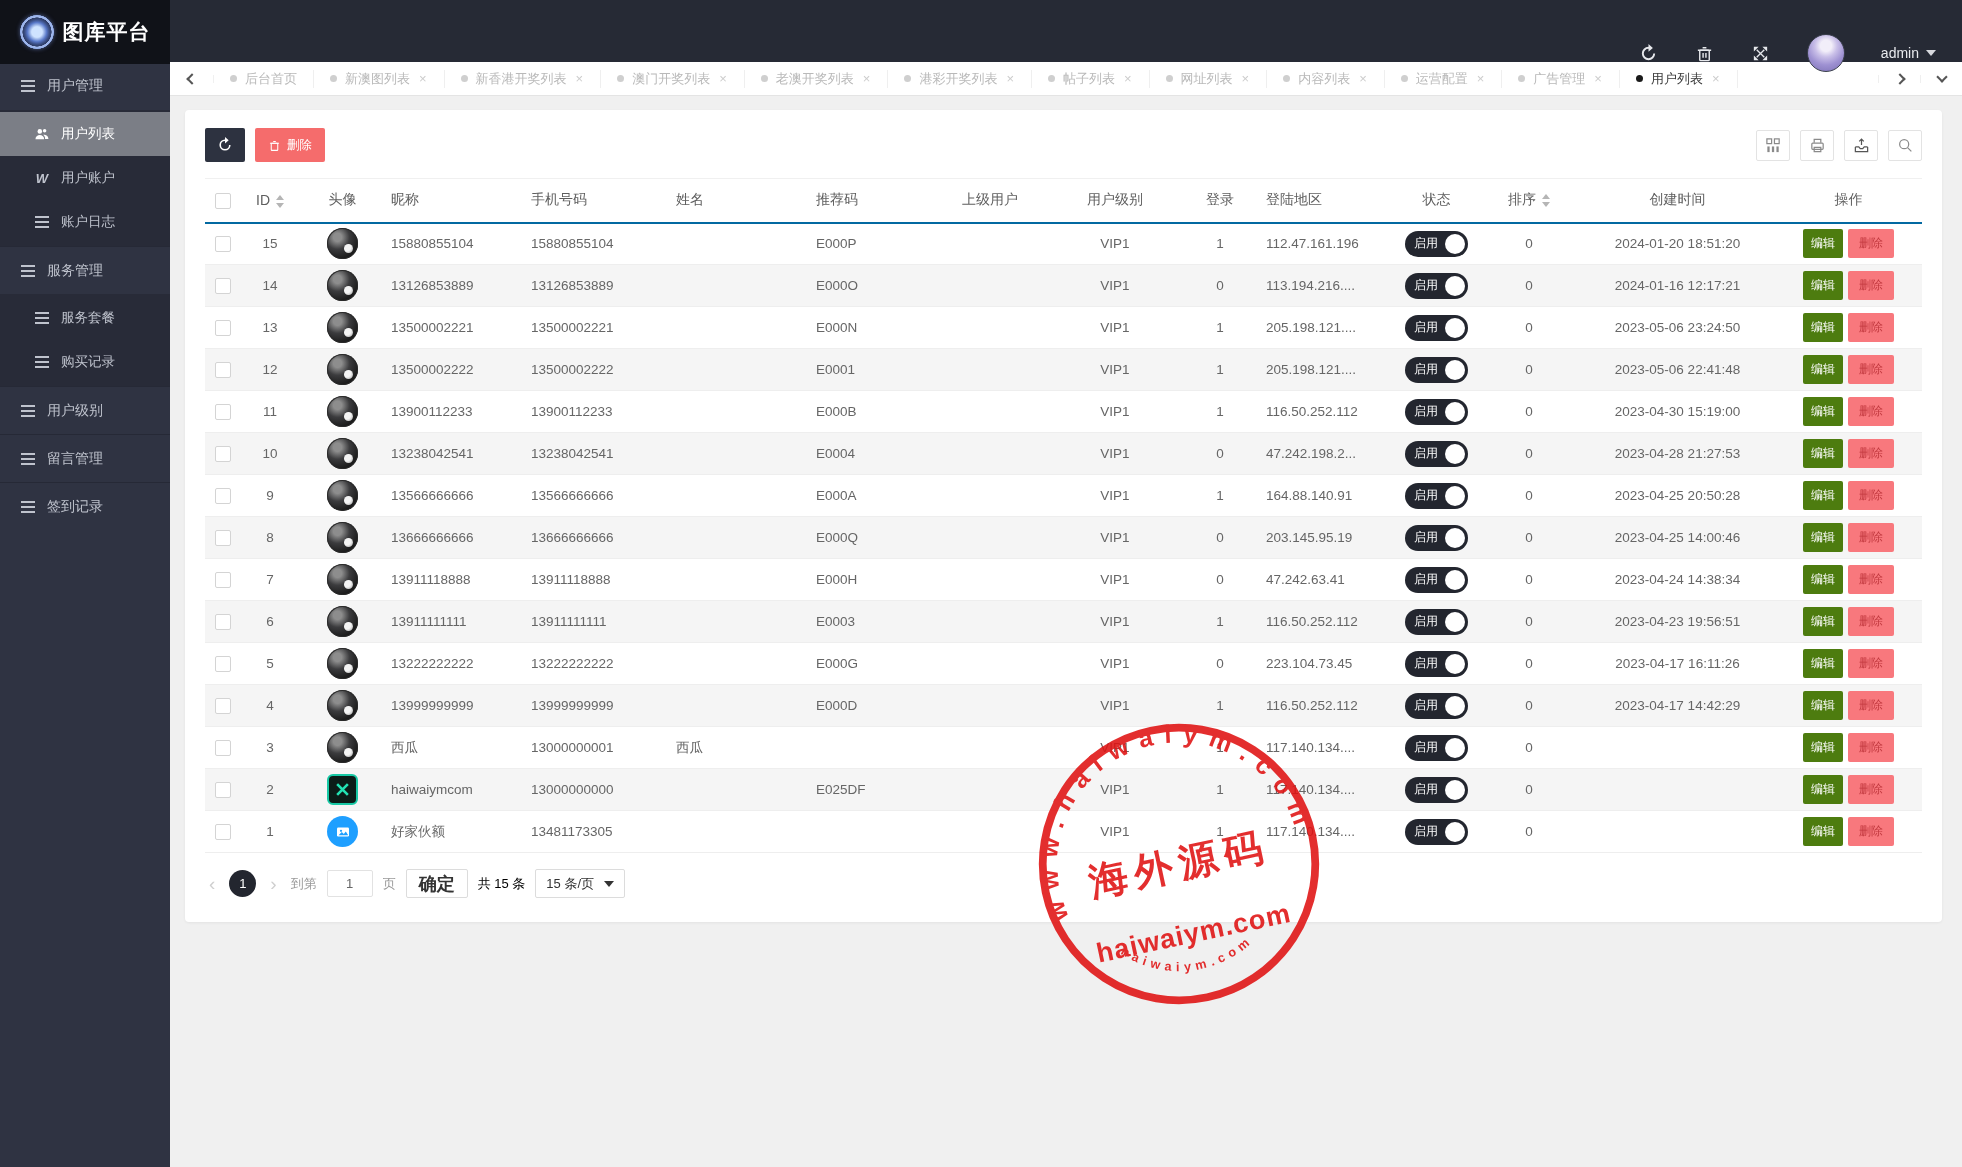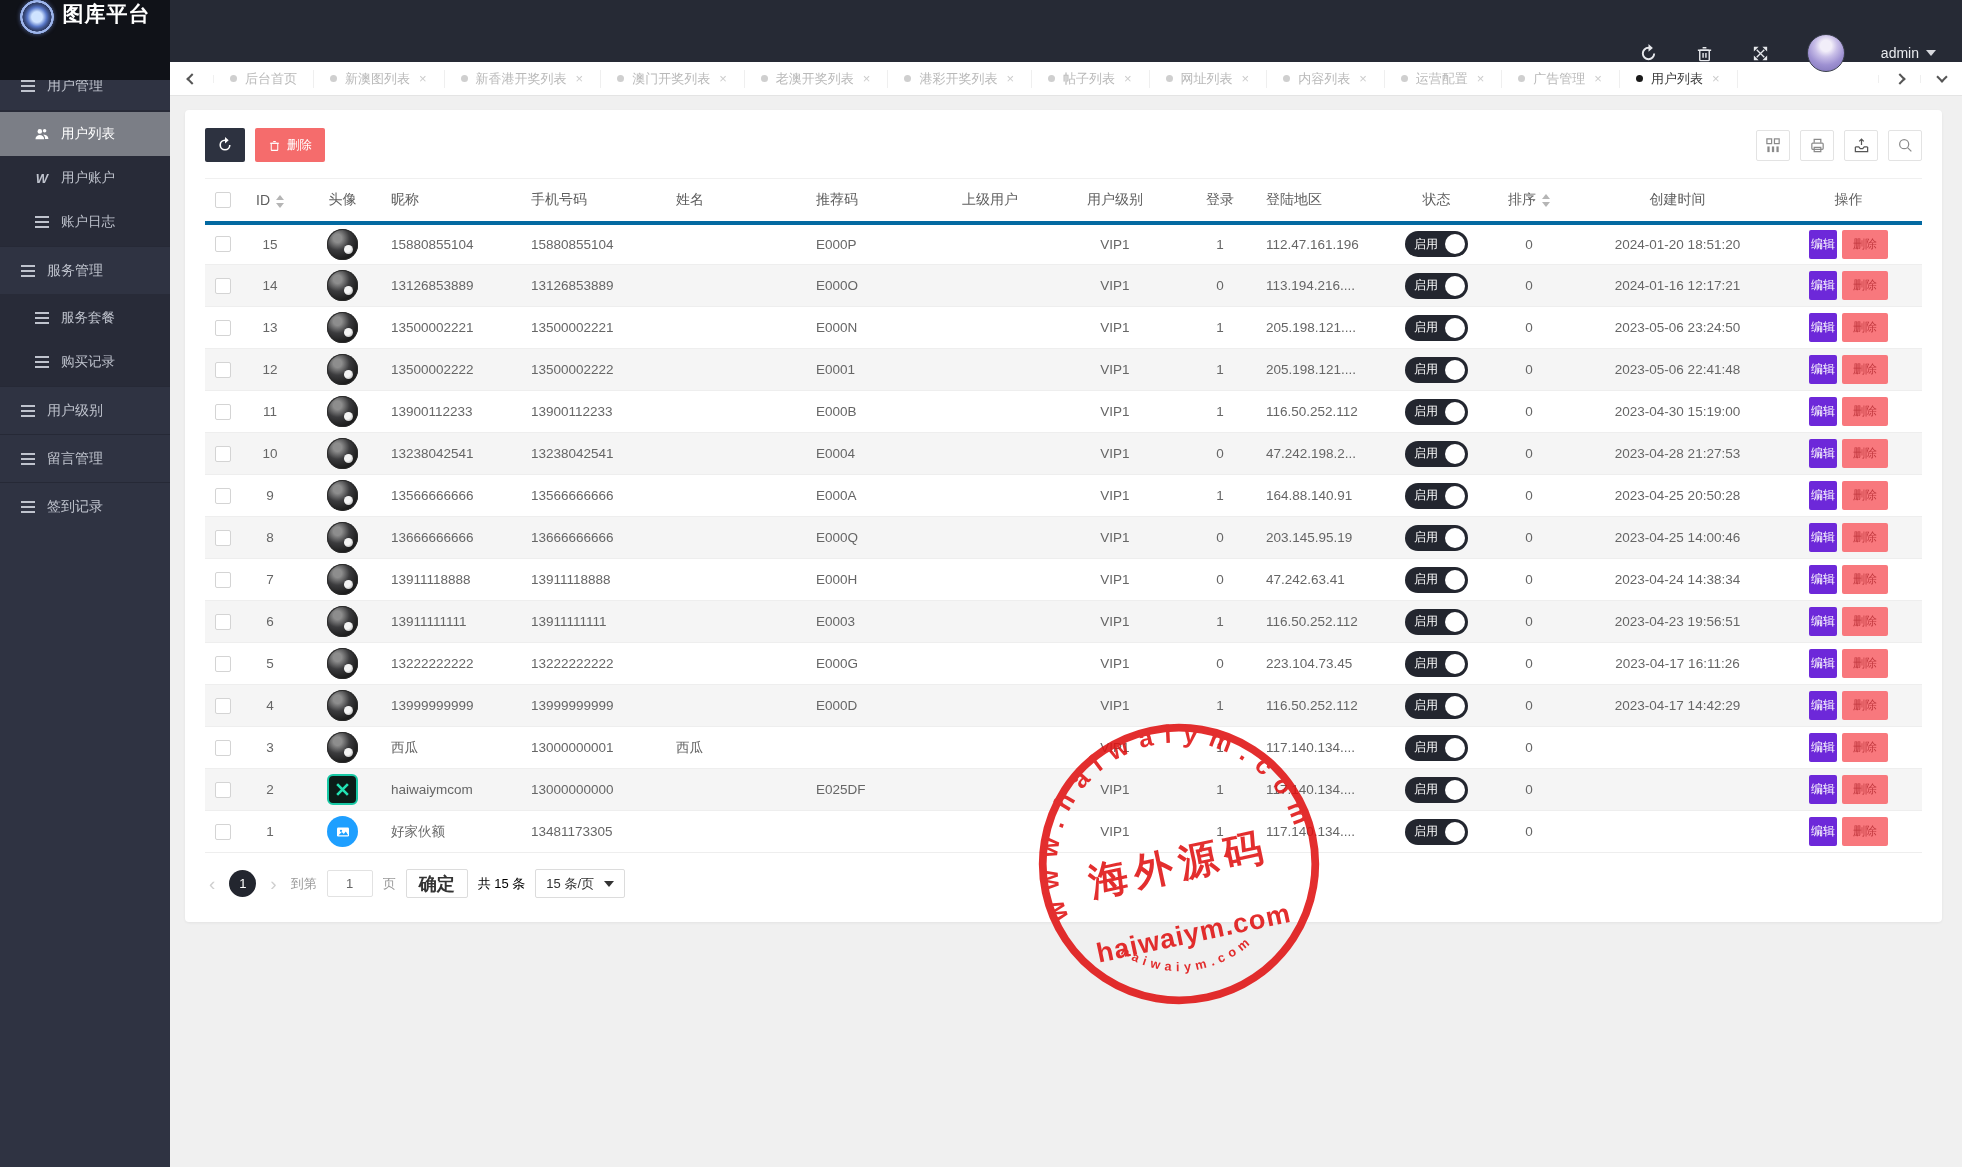--- a/index.html
+++ b/index.html
@@ -1,21 +1,21 @@
 <!DOCTYPE html>
 <html><head>
 <meta charset="utf-8">
 <style>
   * { margin:0; padding:0; box-sizing:border-box; }
   html,body { width:1962px; height:1167px; }
   body { font-family:"Liberation Sans","DejaVu Sans",sans-serif; background:#f0f0f0; position:relative; overflow:hidden; }
 
   
   .topbar { position:absolute; left:0; top:0; width:1962px; height:62px; background:#262a35; display:flex; align-items:stretch; z-index:10; }
-  .logo { width:170px; height:80px; background:#101218; display:flex; justify-content:center; gap:9px; flex:none; }
+  .logo { width:170px; height:64px; background:#101218; display:flex; align-items:center; justify-content:center; gap:9px; flex:none; }
   .logo-gear { width:34px; height:34px; border-radius:50%;
     background:radial-gradient(circle at 50% 50%, #cfe3ff 0 22%, #5a79c9 40%, #1d2440 60%, #aebfe4 61% 70%, #141a2c 71%);
     box-shadow:0 0 6px rgba(120,160,255,.8) inset, 0 0 4px rgba(140,170,255,.5); }
   .logo-title { color:#fff; font-size:21px; font-weight:bold; letter-spacing:1px; }
   .topnav { display:flex; align-items:stretch; }
   .burger { width:58px; display:flex; align-items:center; justify-content:center; cursor:pointer; }
   .burger i { display:block; width:18px; height:2px; background:#e3e5ea; box-shadow:0 6px 0 #e3e5ea, 0 -6px 0 #e3e5ea; }
   .topnav-item { display:flex; align-items:center; padding:0 26px; color:#eceef2; font-size:15px; cursor:pointer; }
   .topnav-item.active { background:#85878f; }
   .top-right { margin-left:auto; display:flex; align-items:center; gap:36px; padding-right:26px;margin-top:44px; }
@@ -58,40 +58,40 @@
   .btn { border:none; border-radius:2px; cursor:pointer; font-family:inherit; }
   .btn-refresh { width:40px; height:34px; background:#2d3240; color:#fff; display:flex; align-items:center; justify-content:center; }
   .btn-refresh svg { width:16px; height:16px; }
   .btn-del-top { height:34px; margin-left:10px; background:#f56c6c; color:#fff; font-size:12.5px; padding:0 13px; display:inline-flex; align-items:center; gap:6px; }
   .tool-icons { display:flex; gap:10px; }
   .tool-icon-btn { width:34px; height:31px; border:1px solid #e3e3e3; border-radius:2px; background:#fff; display:flex; align-items:center; justify-content:center; cursor:pointer; }
   .tool-icon-btn svg { width:17px; height:17px; }
 
   
   table { table-layout:fixed; width:1717px; margin:0 20px; border-collapse:collapse; }
-  thead th { height:44px; font-weight:normal; font-size:14px; color:#5e5e5e; border-bottom:4px solid #0369a1; border-top:1px solid #f0f0f0; text-align:left; padding:0 6px; }
+  thead th { height:44px; font-weight:normal; font-size:14px; color:#5e5e5e; border-bottom:2px solid #0369a1; border-top:1px solid #f0f0f0; text-align:left; padding:0 6px; }
   thead th.c, td.c { text-align:center; }
   tbody td { height:42px; font-size:13.5px; color:#666; border-bottom:1px solid #eee; padding:0 6px; white-space:nowrap; overflow:hidden; }
   tbody tr.stripe { background:#f5f5f5;margin-top:20px; }
   .chk { width:16px; height:16px; border:1px solid #d4d4d4; border-radius:2px; background:#fff; display:inline-block; vertical-align:middle; cursor:pointer; }
   .sort { display:inline-flex; flex-direction:column; gap:3px; margin-left:6px; vertical-align:middle; }
   .sort b { width:0; height:0; border-left:4px solid transparent; border-right:4px solid transparent; display:block; }
   .sort .up { border-bottom:5px solid #b5b5b5; }
   .sort .dn { border-top:5px solid #b5b5b5; }
   .avatar { width:31px; height:31px; border-radius:50%; display:inline-flex; align-items:center; justify-content:center; vertical-align:middle; }
   .avatar-dark { background:radial-gradient(circle at 34% 30%, #8d8d8d 0 14%, #3c3c3e 40%, #191919 75%); box-shadow:0 0 0 1px #2a2a2a inset; position:relative; }
   .avatar-dark::after { content:""; position:absolute; right:5px; bottom:6px; width:9px; height:9px; border-radius:50%; background:radial-gradient(circle at 35% 35%, #f4f4f4 0 45%, #9a9a9a); }
   .avatar-green { border-radius:6px; background:#0b1d18; border:2px solid #17c9a5; }
   .avatar-green svg { width:15px; height:15px; }
   .avatar-blue { background:#1E9FFF; }
   .avatar-blue svg { width:16px; height:16px; }
   .toggle { width:63px; height:26px; border-radius:13px; background:#23262f; display:inline-flex; align-items:center; cursor:pointer; position:relative; vertical-align:middle; }
   .toggle-label { color:#fff; font-size:12px; padding-left:9px; }
   .toggle-knob { position:absolute; right:3px; top:3px; width:20px; height:20px; border-radius:50%; background:#fff; }
-  .btn-edit { background:#6d28d9; color:#fff; font-size:12px; padding:6px 2px; margin-right:5px; }
+  .btn-edit { background:#4d7c0f; color:#fff; font-size:12px; padding:6px 8px; margin-right:5px; }
   .btn-del { background:#f8787d; color:#c2393f; font-size:12px; padding:6px 11px; }
 
   
   .pagination { display:flex; align-items:center; gap:10px; padding:16px 20px; font-size:13px; color:#9a9a9a; }
   .pg-arrow { font-size:19px; color:#cfcfcf; padding:0 4px; cursor:pointer; line-height:1; }
   .pg-num { width:27px; height:27px; border-radius:50%; background:#23262f; color:#fff; display:flex; align-items:center; justify-content:center; font-size:13px; cursor:pointer; }
   .pg-input { width:46px; height:27px; border:1px solid #e2e2e2; border-radius:2px; text-align:center; font-size:13px; color:#666; font-family:inherit; }
   .pg-btn { height:29px; padding:0 12px; background:#fff; border:1px solid #dcdcdc; border-radius:2px; font-size:18px; color:#333; font-weight:bold; cursor:pointer; font-family:inherit; }
   .pg-total { color:#000000; }
   .pg-select { height:29px; border:1px solid #dcdcdc; border-radius:2px; display:inline-flex; align-items:center; gap:10px; padding:0 10px; color:#333; cursor:pointer; background:#fff; }

